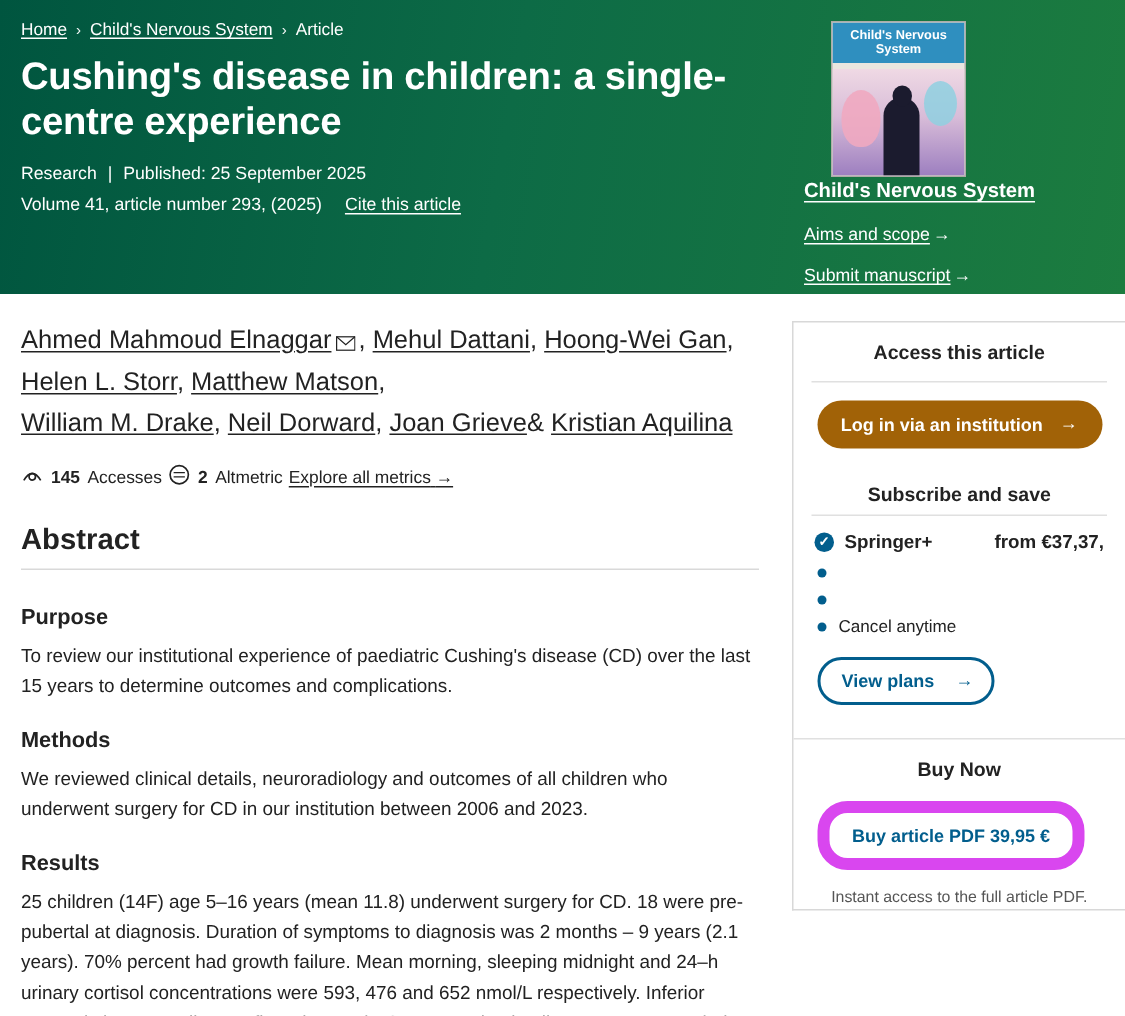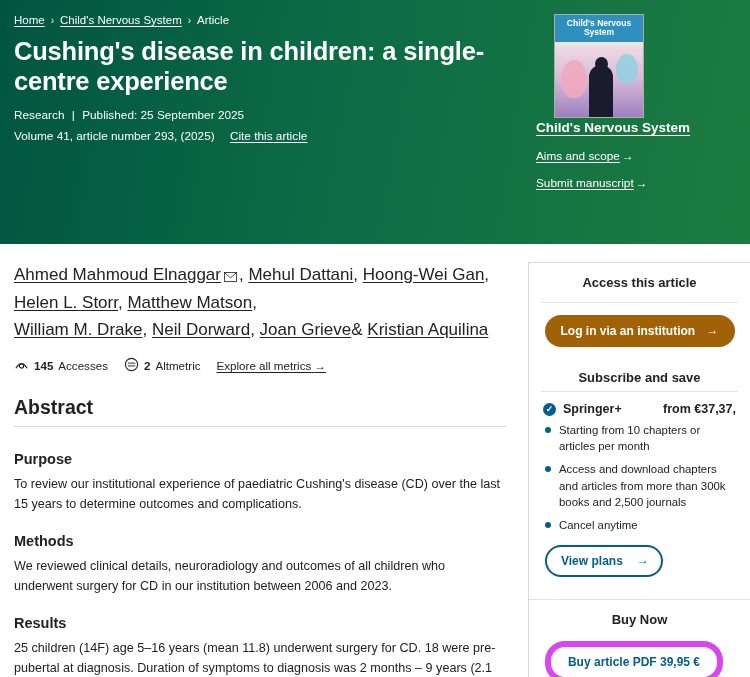--- a/index.html
+++ b/index.html
@@ -10,21 +10,21 @@
     background: #ffffff;
     font-family: "Liberation Sans", sans-serif;
     color: #222;
   }
 
   
   .hero {
     position: relative;
     background: linear-gradient(100deg, #00553f 0%, #0d6b46 45%, #1c7c3f 100%);
     color: #ffffff;
-    height: 244px;
+    height: 196px;
     padding: 14px 20px 0 14px;
   }
   .breadcrumb {
     font-size: 11.5px;
     display: flex;
     align-items: center;
     gap: 6px;
     margin-bottom: 10px;
     color: #ffffff;
   }
@@ -147,21 +147,21 @@
   }
   .env {
     display: inline-block;
     vertical-align: -2px;
     margin: 0 2px 0 3px;
   }
 
   .metrics {
     display: flex;
     align-items: center;
-    gap: 16px;
+    gap: 4px;
     margin-top: 14px;
     font-size: 11.6px;
   }
   .metrics .item { display: flex; align-items: center; gap: 5px; }
   .metrics b { font-weight: bold; }
   .metrics .explore {
     text-decoration: underline;
     text-underline-offset: 2px;
     color: #222;
   }
@@ -232,21 +232,21 @@
     position: relative;
     cursor: pointer;
     font-family: "Liberation Sans", sans-serif;
   }
   .btn-outline .arrow { position: absolute; right: 12px; top: 6px; font-weight: normal; }
   .btn-buy {
     display: block;
     margin: 12px 16px;
     background: #fff;
     color: #025e8d;
-    border: 6px solid #d946ef;
+    border: 8px solid #d946ef;
     border-radius: 20px;
     font-size: 12px;
     font-weight: bold;
     padding: 8px 14px;
     width: 178px;
     text-align: center;
     cursor: pointer;
     font-family: "Liberation Sans", sans-serif;
   }
   .plan-row {
@@ -413,25 +413,23 @@
     <div class="plan-row">
       <span class="left">
         <span class="check">✓</span>
         <span>Springer+</span>
       </span>
       <span>from €37,37,</span>
     </div>
 
     <div class="feat">
       <span class="dot"></span>
-      <span>Starting from 10 chapters or articles per month</span>
     </div>
     <div class="feat">
       <span class="dot"></span>
-      <span>Access and download chapters and articles from more than 300k books and 2,500 journals</span>
     </div>
     <div class="feat">
       <span class="dot"></span>
       <span>Cancel anytime</span>
     </div>
 
     <button class="btn-outline">
       <span>View plans</span>
       <span class="arrow">→</span>
     </button>

